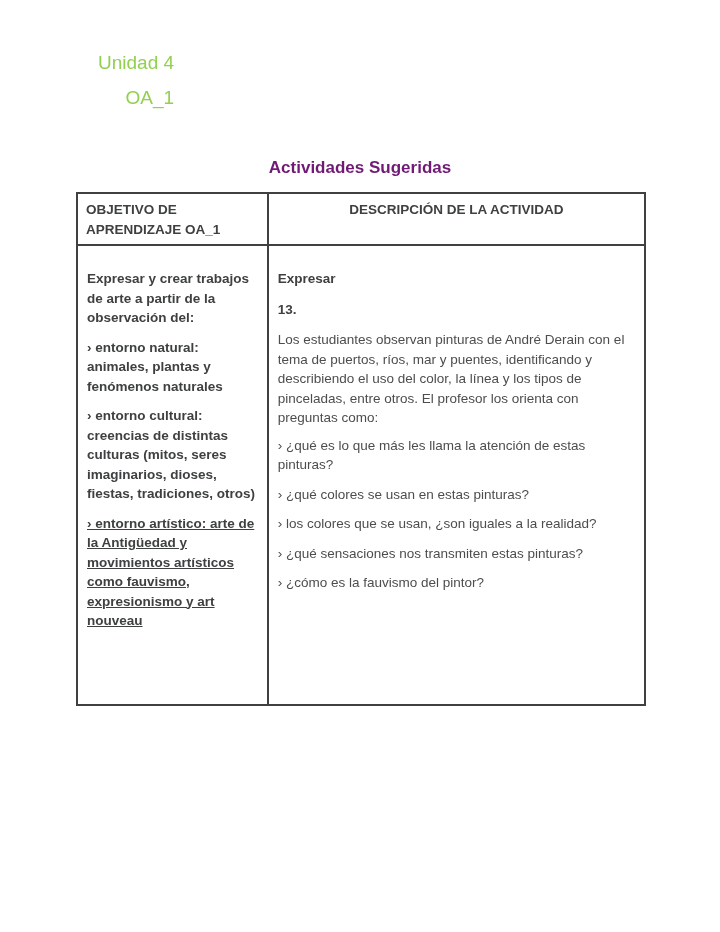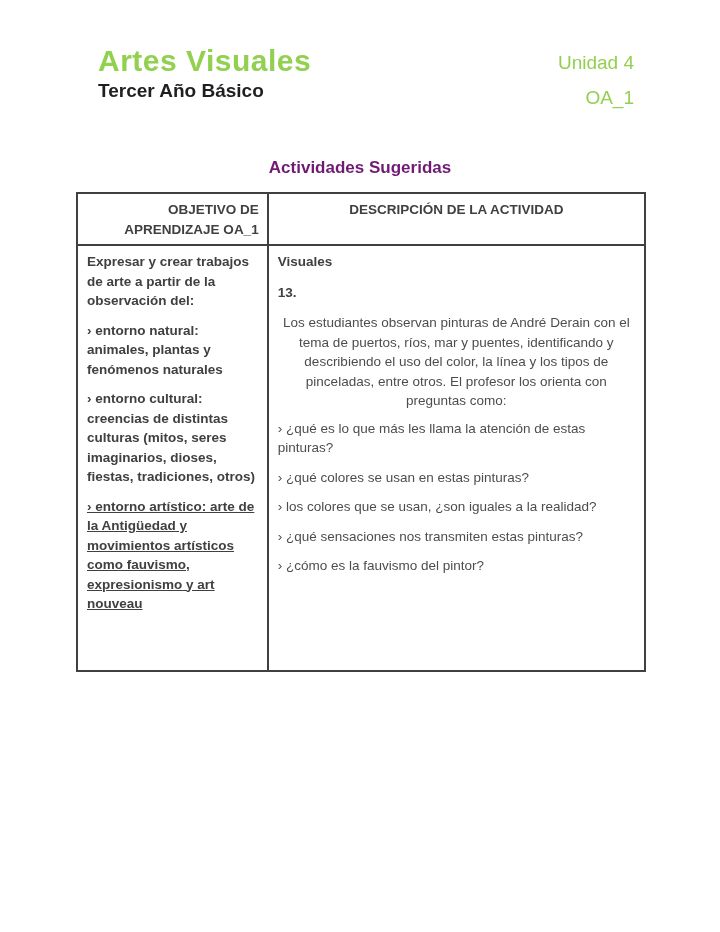--- a/index.html
+++ b/index.html
@@ -62,46 +62,42 @@
     vertical-align: top;
     font-size: 13.5px;
   }
   .activity-table th {
     padding: 6px 8px 4px 8px;
     height: 36px;
     color: #3F4041;
     line-height: 20px;
     font-weight: bold;
   }
-  th.col-objective { width: 172px; text-align: right; }
+  th.col-objective { width: 172px; text-align: left; }
   th.col-description { width: 358px; }
   .activity-table td {
-    padding: 6px 9px;
+    padding: 23px 9px;
     height: 412px;
     line-height: 19.5px;
   }
   td.objective-cell { font-weight: bold; color: #3F4041; }
   td.activity-cell  { color: #4D4D4F; }
   .objective-cell p, .activity-cell p { margin: 0 0 9px 0; }
   .obj-item { margin-top: 10px !important; }
   .obj-item.underlined { text-decoration: underline; }
   .activity-topic, .activity-number { font-weight: bold; color: #3F4041; margin-bottom: 11px !important; }
-  .activity-description { margin-bottom: 8px !important; text-align: center; }
+  .activity-description { margin-bottom: 8px !important; }
   .question { margin: 0 0 10px 0 !important; }
 </style>
 </head>
 <body>
 
 <div class="page">
 
   <div class="header">
-    <div class="header-left">
-      <div class="doc-title">Artes Visuales</div>
-      <div class="doc-subtitle">Tercer Año Básico</div>
-    </div>
     <div class="header-right">
       <div class="unit-label">Unidad 4</div>
       <div class="oa-label">OA_1</div>
     </div>
   </div>
 
   <div class="page-heading">Actividades Sugeridas</div>
 
   <table class="activity-table">
     <thead>
@@ -112,21 +108,21 @@
     </thead>
     <tbody>
       <tr>
         <td class="objective-cell">
           <p class="obj-intro">Expresar y crear trabajos de arte a partir de la observación del:</p>
           <p class="obj-item">› entorno natural: animales, plantas y fenómenos naturales</p>
           <p class="obj-item">› entorno cultural: creencias de distintas culturas (mitos, seres imaginarios, dioses, fiestas, tradiciones, otros)</p>
           <p class="obj-item underlined">› entorno artístico: arte de la Antigüedad y movimientos artísticos como fauvismo, expresionismo y art nouveau</p>
         </td>
         <td class="activity-cell">
-          <p class="activity-topic">Visuales</p>
+          <p class="activity-topic">Expresar</p>
           <p class="activity-number">13.</p>
           <p class="activity-description">Los estudiantes observan pinturas de André Derain con el tema de puertos, ríos, mar y puentes, identificando y describiendo el uso del color, la línea y los tipos de pinceladas, entre otros. El profesor los orienta con preguntas como:</p>
           <p class="question">› ¿qué es lo que más les llama la atención de estas pinturas?</p>
           <p class="question">› ¿qué colores se usan en estas pinturas?</p>
           <p class="question">› los colores que se usan, ¿son iguales a la realidad?</p>
           <p class="question">› ¿qué sensaciones nos transmiten estas pinturas?</p>
           <p class="question">› ¿cómo es la fauvismo del pintor?</p>
         </td>
       </tr>
     </tbody>

